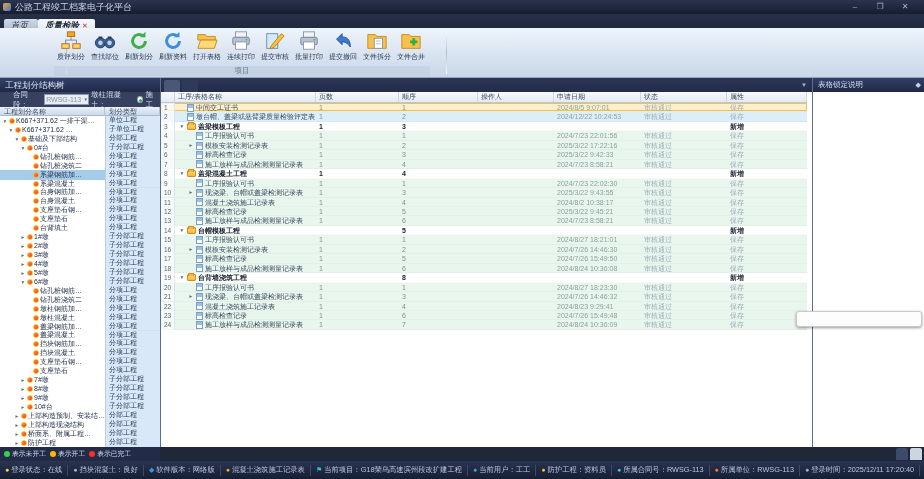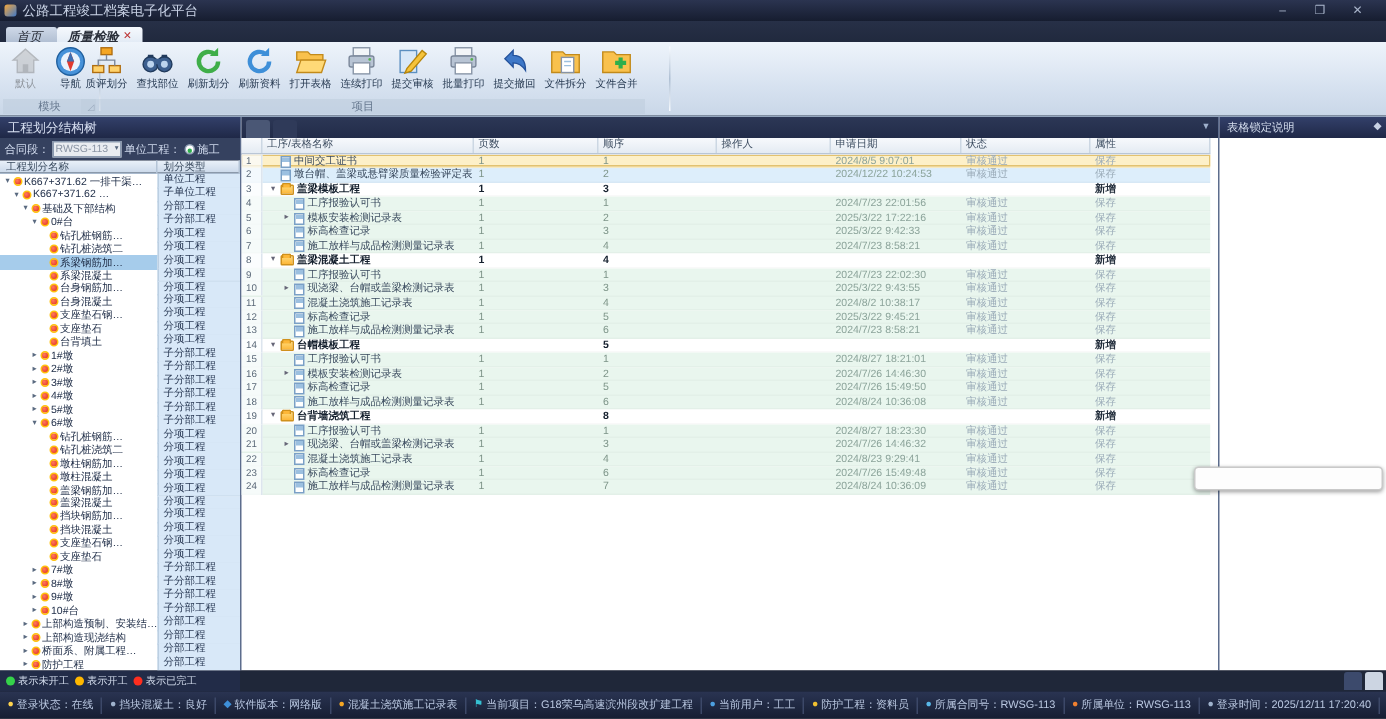--- a/index.html
+++ b/index.html
@@ -23,21 +23,21 @@
   .rgroup{position:absolute;top:0;height:49px;}
   .rgrouplabel{position:absolute;bottom:1px;left:0;right:0;text-align:center;font-size:7.5px;color:#66788f;background:rgba(190,204,221,.55);height:10px;line-height:10px;}
   .rsep{position:absolute;top:3px;width:1px;height:43px;background:linear-gradient(#f8fbff,#aebfd3,#f8fbff);}
   .rbtn{position:absolute;top:1px;width:34px;height:38px;display:flex;flex-direction:column;align-items:center;justify-content:flex-start;cursor:default;border-radius:2px;}
   .rbtn .ric{width:22px;height:22px;margin-top:1px;}
   .rbtn .rlabel{font-size:7px;color:#273a52;line-height:8px;margin-top:1px;white-space:nowrap;}
   .rbtn.disabled{opacity:.45;filter:grayscale(1);}
   .launcher{position:absolute;right:1px;bottom:2px;font-size:6px;color:#6b7c93;}
   
   #lp-title{left:0;top:78px;width:160px;height:14px;background:linear-gradient(#33406a,#1f2847);color:#d8e0f2;font-size:8.5px;line-height:14px;padding-left:5px;}
-  #lp-filter{left:0;top:92px;width:160px;height:15px;background:#35415f;display:flex;align-items:center;font-size:7.5px;color:#cfd9ec;padding-left:3px;gap:2px;}
+  #lp-filter{left:0;top:92px;width:160px;height:15px;background:#35415f;display:flex;align-items:center;font-size:7.5px;color:#cfd9ec;padding-left:13px;gap:2px;}
   #contract-select{width:46px;height:11px;background:#e9ecf1;border:1px solid #8b9ab0;color:#8a94a4;font-size:7px;line-height:9px;padding:0 1px;display:flex;justify-content:space-between;align-items:center;}
   .radio{width:7px;height:7px;border-radius:50%;background:#fff;border:1px solid #93a3b8;position:relative;}
   .radio::after{content:"";position:absolute;left:1.5px;top:1.5px;width:3px;height:3px;border-radius:50%;background:#2fae4e;}
   #lp-cols{left:0;top:107px;width:160px;height:9px;display:grid;grid-template-columns:105px 55px;background:linear-gradient(#eaf1f9,#cbd9ea);border-bottom:1px solid #a8b9cd;}
   #lp-cols div{font-size:7px;color:#394a5e;line-height:9px;padding-left:4px;border-right:1px solid #b4c4d6;}
   #tree{left:0;top:116px;width:160px;height:331px;background:#fff;overflow:hidden;}
   .tnode{display:grid;grid-template-columns:105px 55px;height:8.946px;cursor:default;}
   .tname{display:flex;align-items:center;font-size:7px;color:#22304a;white-space:nowrap;overflow:hidden;padding-left:calc(2px + var(--lv)*6px);gap:1px;}
   .ttype{background:#d8e8f8;border-left:1px solid #bccfe2;border-bottom:1px solid #cfe0f0;font-size:7px;color:#2a3a55;line-height:8.9px;padding-left:3px;white-space:nowrap;}
   .tnode.selected .tname{background:#a6cceb;}
@@ -114,42 +114,20 @@
 <div id="menu-right" class="abs">
 
 <span class="mitem"></span>
     <span class="mitem"></span>
     <span class="mitem"></span>
     <span class="mitem"></span>
     <span class="mitem"></span>
   </div>
 
 <div id="ribbon" class="abs">
-  <div class="rgroup" style="left:2px;width:62px">
-    <div>
-        <div class="rbtn disabled" style="width: 30px; left: 0px;">
-        <span class="ric"><svg viewBox="0 0 24 24" width="22" height="22">
-              <path d="M12 3 3 11h3v9h12v-9h3z" fill="#a7b2c2" stroke="#6e7b8c"></path>
-              <rect x="10" y="14" width="4" height="6" fill="#6e7b8c"></rect>
-            </svg></span>
-        <span class="rlabel">默认</span>
-      </div>
-        <div class="rbtn" style="width: 30px; left: 30px;">
-        <span class="ric"><svg viewBox="0 0 24 24" width="22" height="22">
-              <circle cx="12" cy="12" r="10" fill="#4792d9" stroke="#1f5f9e"></circle>
-              <circle cx="12" cy="12" r="7" fill="#eaf3fc"></circle>
-              <path d="M12 5l2.6 7L12 19l-2.6-7z" fill="#e03a2f"></path>
-              <path d="M12 5l2.6 7H9.4z" fill="#3d6fb0"></path>
-            </svg></span>
-        <span class="rlabel">导航</span>
-      </div>
-      </div>
-    <div class="rgrouplabel">模块</div>
-    <span class="launcher">◿</span>
-  </div>
   <div class="rsep" style="left:66px"></div>
   <div class="rgroup" style="left:54px;width:376px">
     <div>
         <div class="rbtn" style="left: 0px;">
         <span class="ric"><svg viewBox="0 0 24 24" width="22" height="22">
               <rect x="8" y="2" width="8" height="5" fill="#f5a623" stroke="#b06e10"></rect>
               <rect x="2" y="15" width="8" height="5" fill="#ffd26b" stroke="#b06e10"></rect>
               <rect x="14" y="15" width="8" height="5" fill="#ffd26b" stroke="#b06e10"></rect>
               <path d="M12 7v4M6 15v-4h12v4" fill="none" stroke="#7a8699"></path>
             </svg></span>
@@ -239,21 +217,21 @@
   <div class="rsep" style="left:446px"></div>
 </div>
 
 <div id="lp-title" class="abs">工程划分结构树</div>
 <div id="lp-filter" class="abs">
   <span>合同段：</span>
   <span id="contract-select">
     <span>RWSG-113</span>
     <span style="font-size:5px;color:#55657c">▾</span>
   </span>
-  <span>单位工程：</span>
+  <span>墩柱混凝土：</span>
   <span class="radio"></span>
   <span>施工</span>
 </div>
 <div id="lp-cols" class="abs">
   <div>工程划分名称</div>
   <div>划分类型</div>
 </div>
 <div id="tree" class="abs">
 
 <div class="tnode" style="--lv: 0;">

